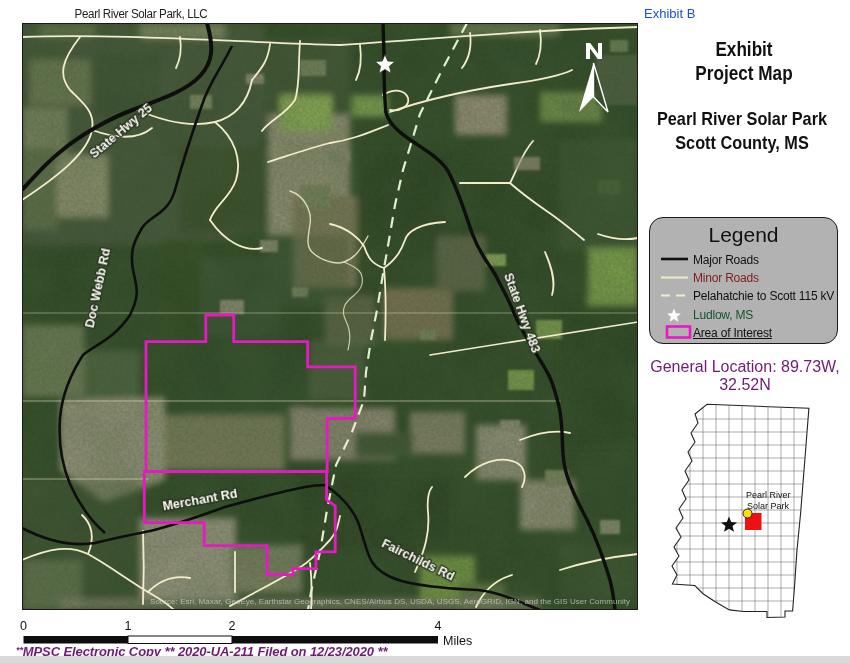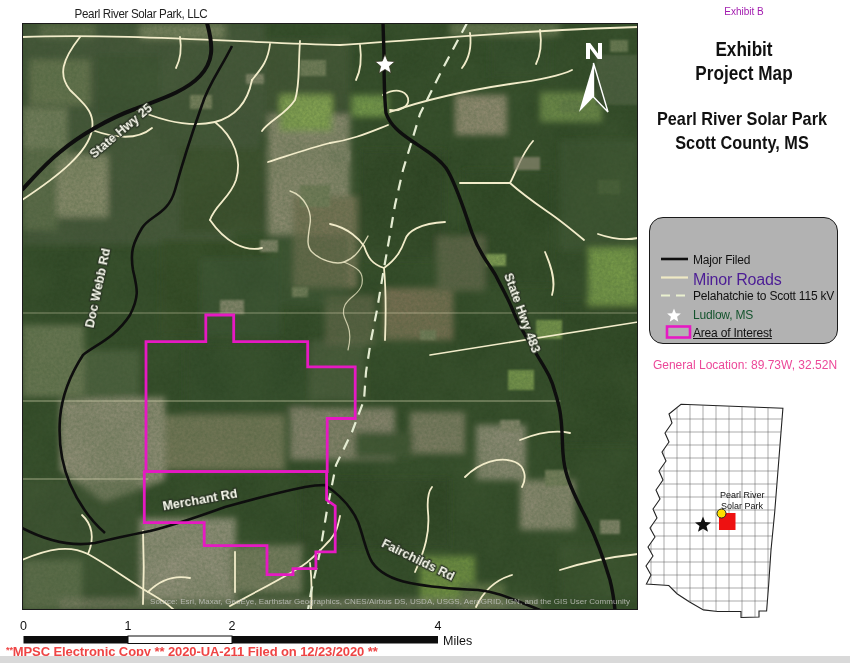--- a/index.html
+++ b/index.html
@@ -194,51 +194,52 @@
     <path d="M593.5,63 L608,112 L593.5,97 Z" fill="rgba(20,35,15,0.25)" stroke="#ffffff" stroke-width="1.4"></path>
   </g>
 
   <text x="150" y="604" font-family="Liberation Sans, sans-serif" font-size="8" fill="#c9c9c5" opacity="0.8" textLength="480">Source: Esri, Maxar, GeoEye, Earthstar Geographics, CNES/Airbus DS, USDA, USGS, AeroGRID, IGN, and the GIS User Community</text>
 </g>
 
 <rect x="22.5" y="23.5" width="615" height="586" fill="none" stroke="#1a1a1a" stroke-width="1"></rect>
 </svg>
 </div>
 
-<div class="abs" style="left:644px;top:6px;width:200px;text-align:center;font-size:10px;color:#a21caf;">Exhibit B</div>
+<div class="abs" style="left:644px;top:6px;width:200px;font-size:13px;color:#1d4ed8;">Exhibit B</div>
 
 <div class="abs" style="left:644px;top:36.5px;width:200px;text-align:center;font-size:19.5px;font-weight:bold;line-height:24px;color:#111;transform:scaleX(0.88);transform-origin:center;">Exhibit<br>Project Map</div>
 
 <div class="abs" style="left:634px;top:107px;width:216px;text-align:center;font-size:18.5px;font-weight:bold;line-height:24px;color:#111;transform:scaleX(0.88);transform-origin:center;">Pearl River Solar Park<br>Scott County, MS</div>
 
 <div class="abs" style="left:649px;top:217px;width:187px;height:125px;background:#b2b2b2;border:1.5px solid #1a1a1a;border-radius:14px;">
 
+  <div class="abs" style="left:0;top:5px;width:100%;text-align:center;font-size:21px;color:#111;">Legend</div>
   <svg class="abs" style="left:0;top:0;" width="187" height="125" viewBox="0 0 187 125">
 
     <line x1="11" y1="41" x2="38" y2="41" stroke="#0e0e0e" stroke-width="2.6"></line>
 
     <line x1="11" y1="59.5" x2="38" y2="59.5" stroke="#efe9c4" stroke-width="2.2"></line>
 
     <line x1="11" y1="77.5" x2="38" y2="77.5" stroke="#e9f0cf" stroke-width="2.2" stroke-dasharray="9 6"></line>
 
     <path d="M24,90.5 L25.9,95.2 L30.9,95.6 L27.1,98.8 L28.3,103.7 L24,101 L19.7,103.7 L20.9,98.8 L17.1,95.6 L22.1,95.2 Z" fill="#ffffff"></path>
 
     <rect x="17" y="108.5" width="23" height="11" fill="none" stroke="#e619c3" stroke-width="2.6"></rect>
   </svg>
 
-  <div class="abs" style="left:43px;top:34.5px;font-size:12px;letter-spacing:-0.2px;white-space:nowrap;color:#111;">Major Filed</div>
-  <div class="abs" style="left:43px;top:53px;font-size:16px;letter-spacing:-0.2px;white-space:nowrap;color:#4c1d95;">Minor Roads</div>
+  <div class="abs" style="left:43px;top:34.5px;font-size:12px;letter-spacing:-0.2px;white-space:nowrap;color:#111;">Major Roads</div>
+  <div class="abs" style="left:43px;top:53px;font-size:12px;letter-spacing:-0.2px;white-space:nowrap;color:#7f1d1d;">Minor Roads</div>
   <div class="abs" style="left:43px;top:71px;font-size:12px;letter-spacing:-0.2px;white-space:nowrap;color:#111;">Pelahatchie to Scott 115 kV</div>
   <div class="abs" style="left:43px;top:89.5px;font-size:12px;letter-spacing:-0.2px;white-space:nowrap;color:#14532d;">Ludlow, MS</div>
   <div class="abs" style="left:43px;top:108px;font-size:12px;letter-spacing:-0.2px;white-space:nowrap;color:#111;text-decoration:underline;">Area of Interest</div>
 </div>
 
-<div class="abs" style="left:644px;top:358px;width:202px;text-align:center;font-size:12px;color:#ec4899;">General Location: 89.73W, 32.52N</div>
-
-<div class="abs" style="left:624px;top:392px;width:190px;height:262px;">
+<div class="abs" style="left:644px;top:358px;width:202px;text-align:center;font-size:16px;color:#701a75;">General Location: 89.73W, 32.52N</div>
+
+<div class="abs" style="left:650px;top:392px;width:190px;height:262px;">
 <svg width="190" height="262" viewBox="650 392 190 262" xmlns="http://www.w3.org/2000/svg">
 
   <path id="ms" d="M707,404.3 L808.9,408.3 L806,445 L800.7,512.2 L797,550 L794.6,585.5 L792.6,611 L785,611 L785,617 L767,617.5 L767,611.5 L743.7,611.5 L729.4,609.9 L715.2,601.8 L703,593.7 L694.8,585.5 L672.4,584 L677,575 L672,566 L679,556 L674,547 L681,537 L676,528 L683,518 L679,509 L686,499 L682,490 L689,480 L685,471 L692,461 L688,452 L695,442 L691,433 L698,423 L695,414 Z" fill="#ffffff" stroke="#222" stroke-width="1.1"></path>
 
   <g stroke="#565656" stroke-width="0.5" fill="none" clip-path="url(#msclip)">
     <clipPath id="msclip">
           <use href="#ms"></use>
         </clipPath>
     <path d="M650,419 H850 M650,432 H850 M650,445 H850 M650,458 H850 M650,471 H850 M650,484 H850 M650,497 H850 M650,510 H850 M650,523 H850 M650,536 H850 M650,549 H850 M650,562 H850 M650,575 H850 M650,588 H850 M650,601 H850"></path>
     <path d="M677,392 V660 M690,392 V660 M703,392 V660 M716,392 V660 M729,392 V660 M742,392 V660 M755,392 V660 M768,392 V660 M781,392 V660 M794,392 V660"></path>
@@ -266,15 +267,15 @@
   </g>
 
   <rect x="23.5" y="21" width="104.5" height="7.5" fill="#0d0d0d"></rect>
   <rect x="128" y="21" width="104" height="7.5" fill="#ffffff" stroke="#0d0d0d" stroke-width="1"></rect>
   <rect x="232" y="21" width="206" height="7.5" fill="#0d0d0d"></rect>
 
   <text x="443" y="30" font-family="Liberation Sans, sans-serif" font-size="12.5" fill="#111">Miles</text>
 </svg>
 </div>
 
-<div class="abs" style="left:6px;top:644px;font-size:13px;font-weight:bold;letter-spacing:-0.1px;white-space:nowrap;color:#ef4444;"><span style="font-size:9px;vertical-align:3px;">**</span>MPSC Electronic Copy ** 2020-UA-211 Filed on 12/23/2020 **</div>
+<div class="abs" style="left:16px;top:644px;font-size:13px;font-weight:bold;letter-spacing:-0.1px;white-space:nowrap;color:#701a75;font-style:italic;"><span style="font-size:9px;vertical-align:3px;">**</span>MPSC Electronic Copy ** 2020-UA-211 Filed on 12/23/2020 **</div>
 
 <div class="abs" style="left:0;top:656px;width:850px;height:7px;background:#d9d9d9;"></div>
 
 </body></html>

